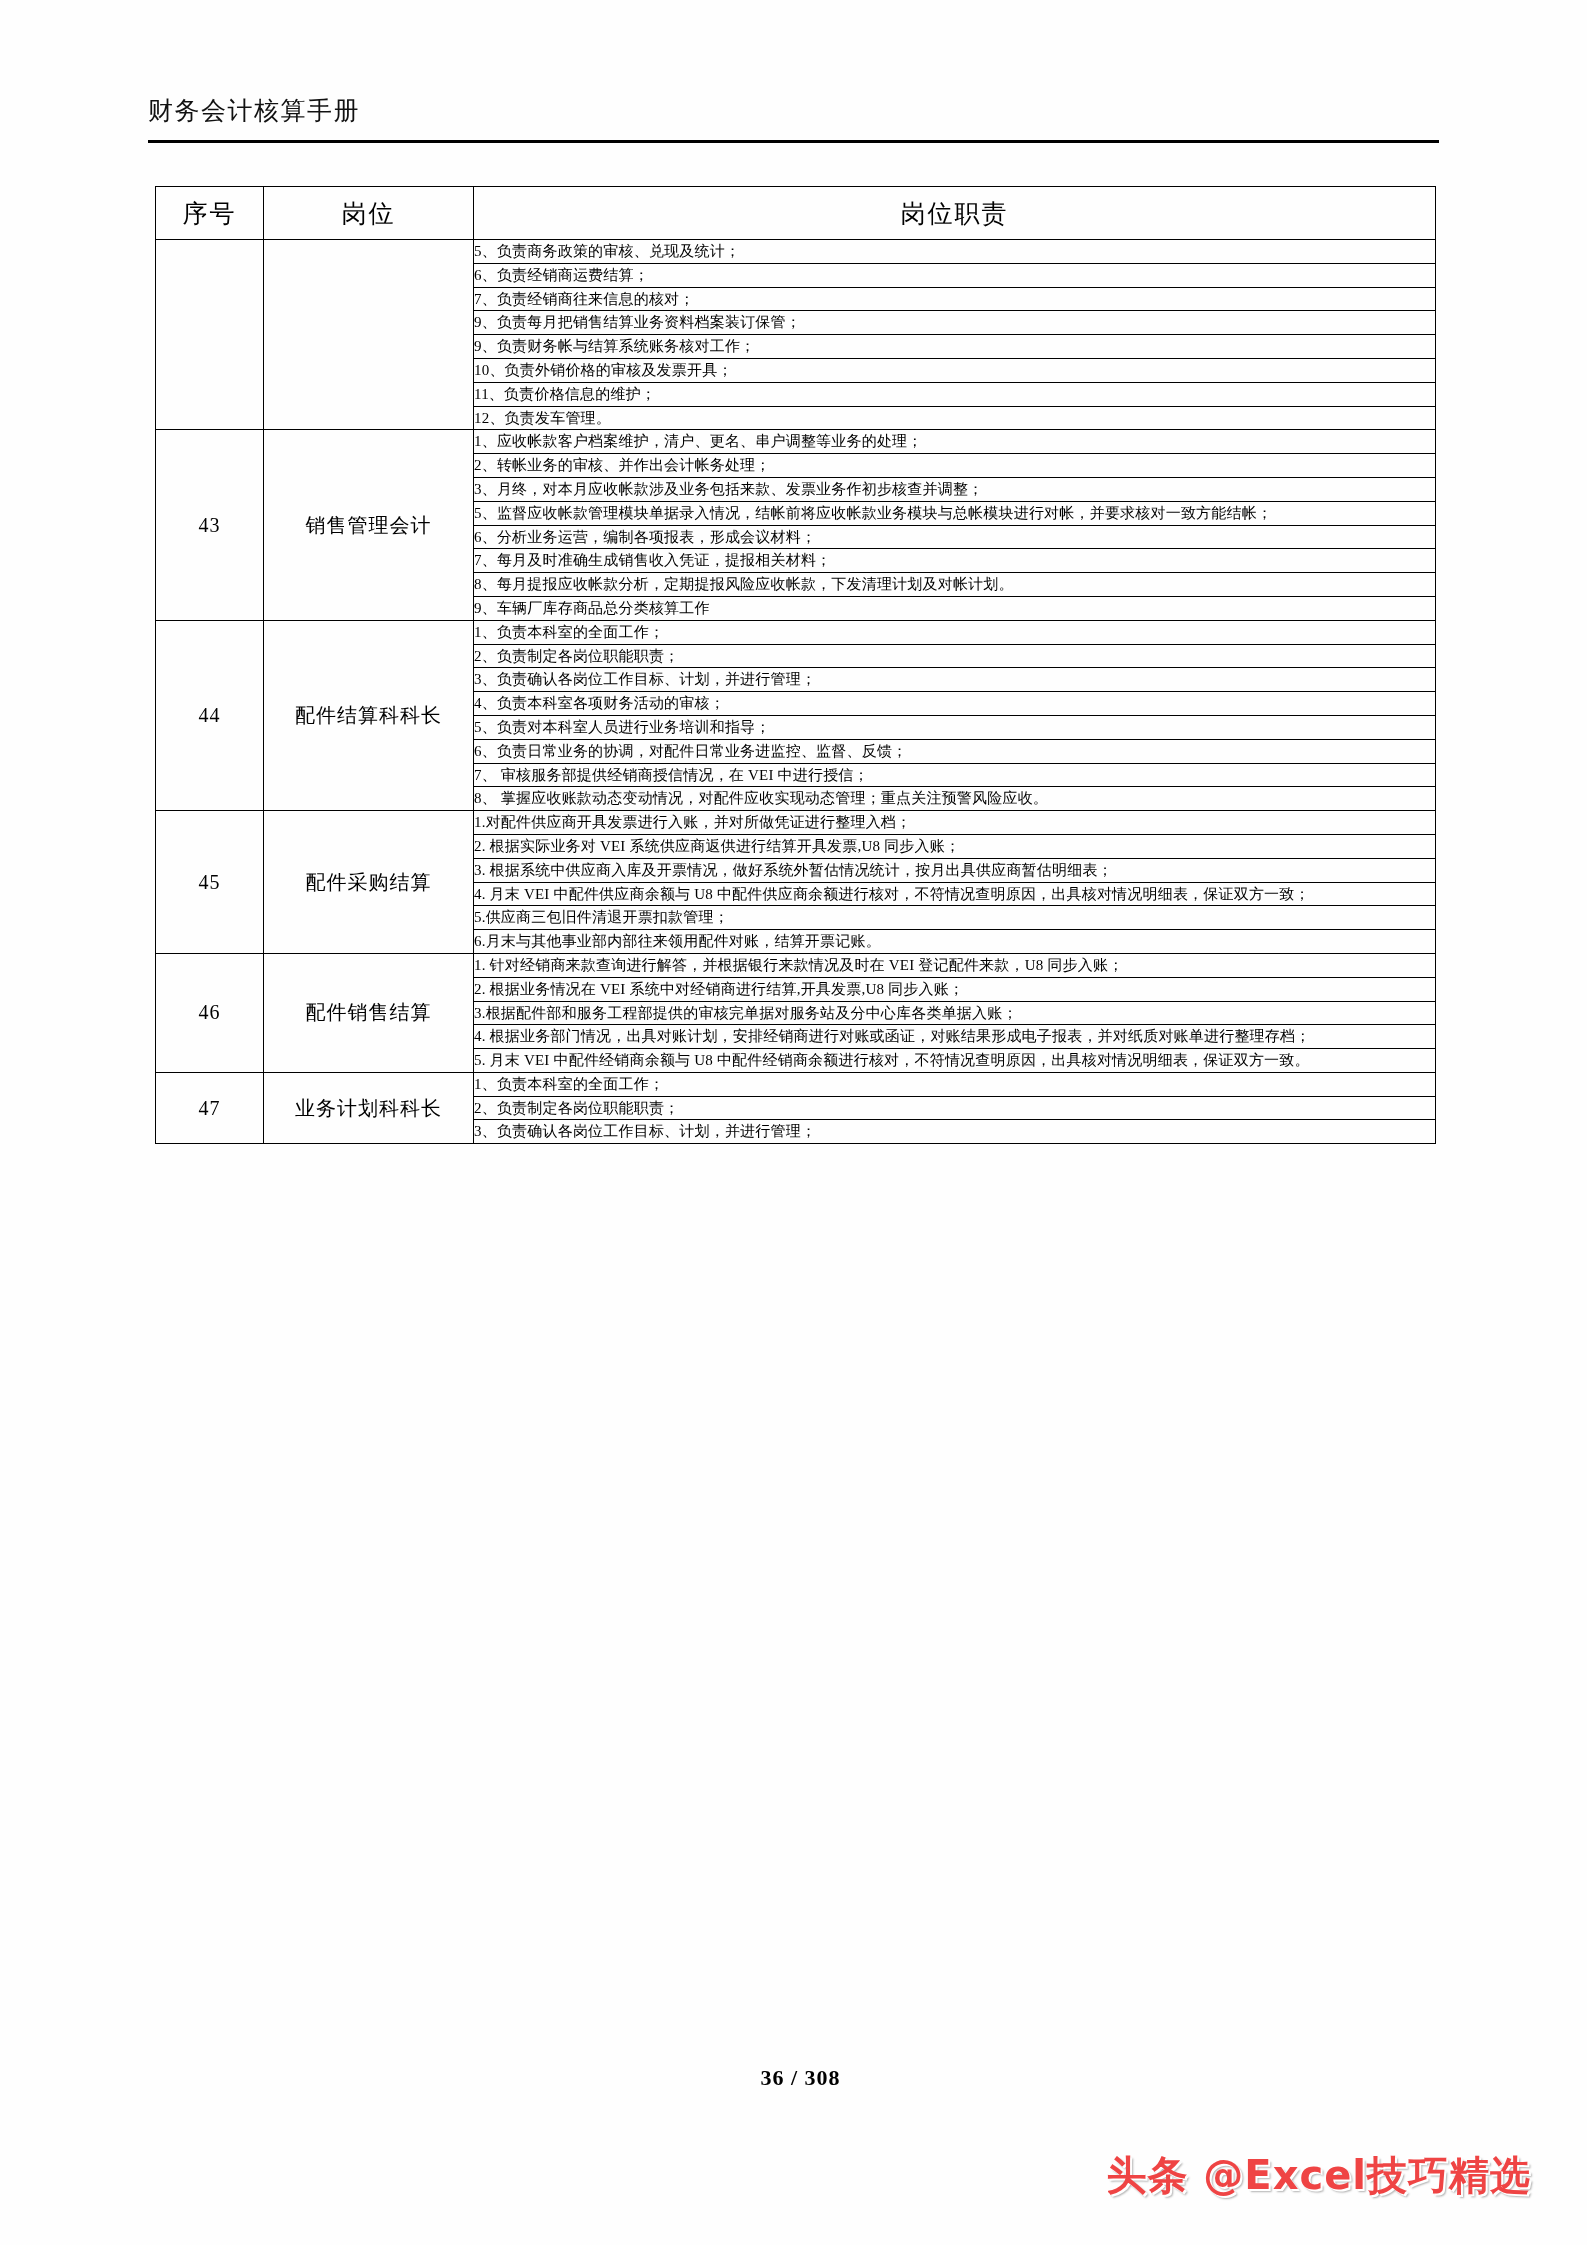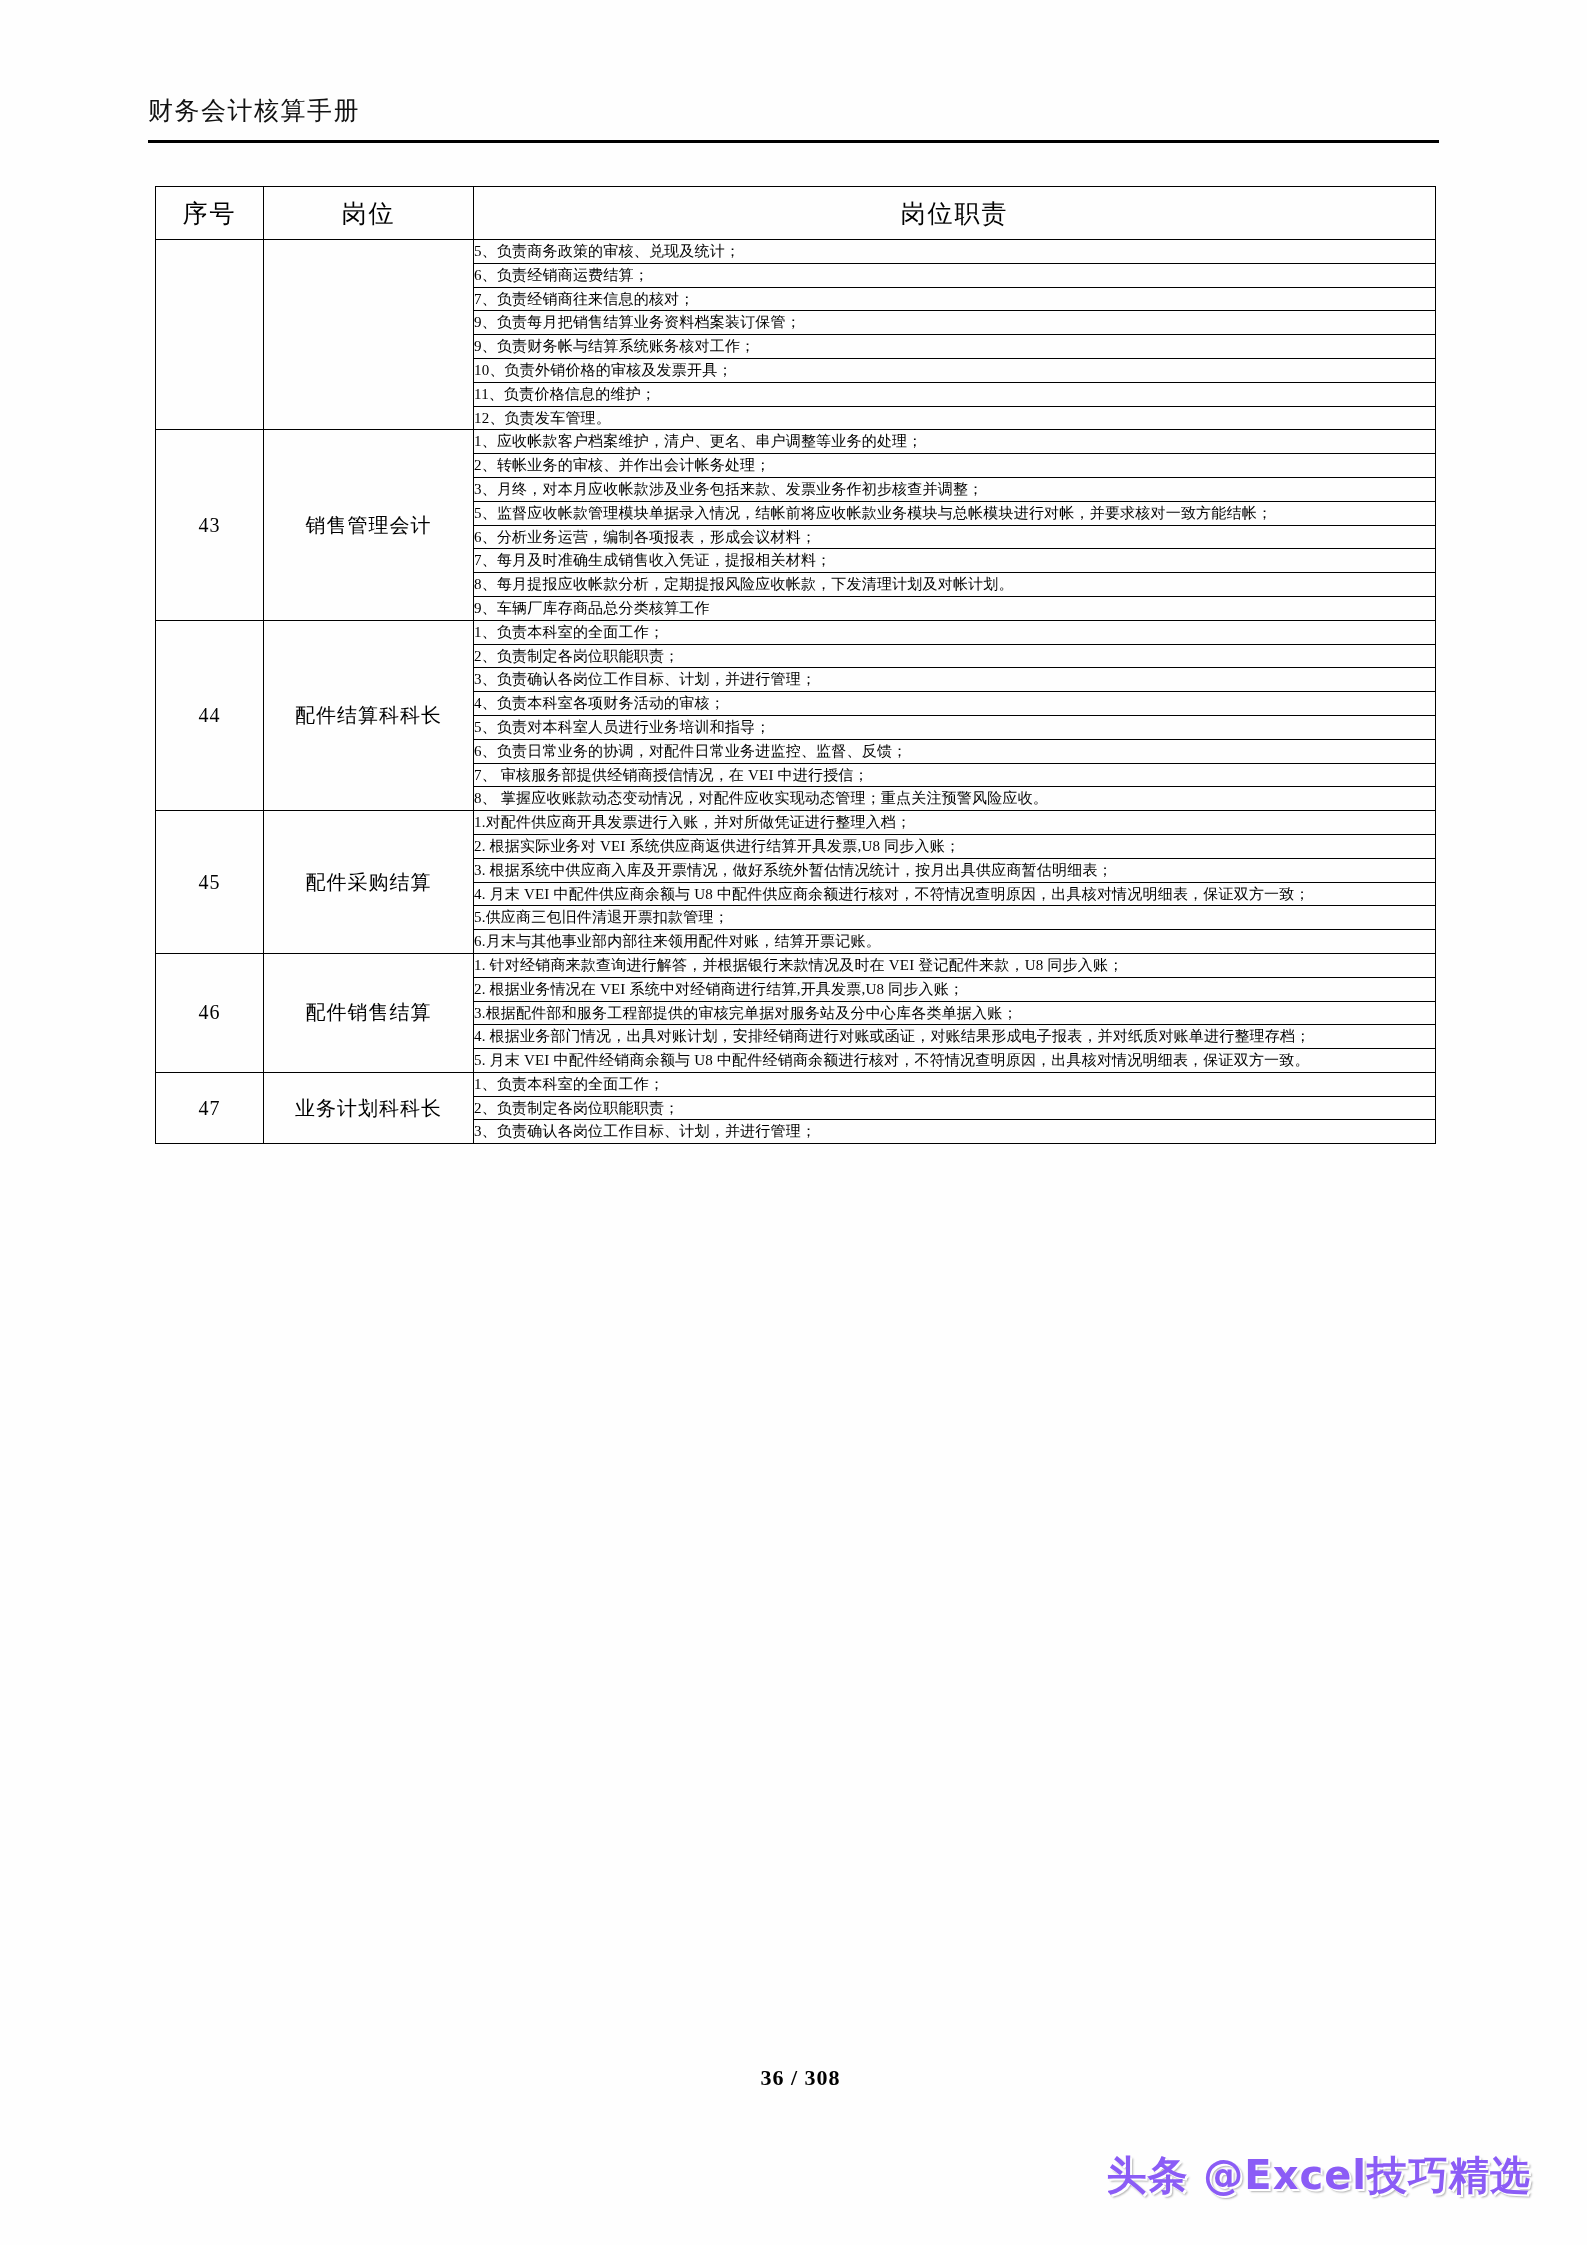--- a/index.html
+++ b/index.html
@@ -102,21 +102,21 @@
   }
 
   .watermark {
     position: absolute;
     right: 56px;
     top: 2148px;
     font-family: "DejaVu Sans", "Liberation Sans", sans-serif;
     font-size: 40px;
     font-weight: bold;
     letter-spacing: 1px;
-    color: #8b5cf6;
+    color: #ef4444;
     text-shadow: 2px 2px 0 #ffffff, 3px 3px 2px rgba(0,0,0,0.30);
     white-space: nowrap;
   }
 </style>
 </head>
 <body>
 
 <div class="page">
 
   <div class="doc-header">财务会计核算手册</div>

